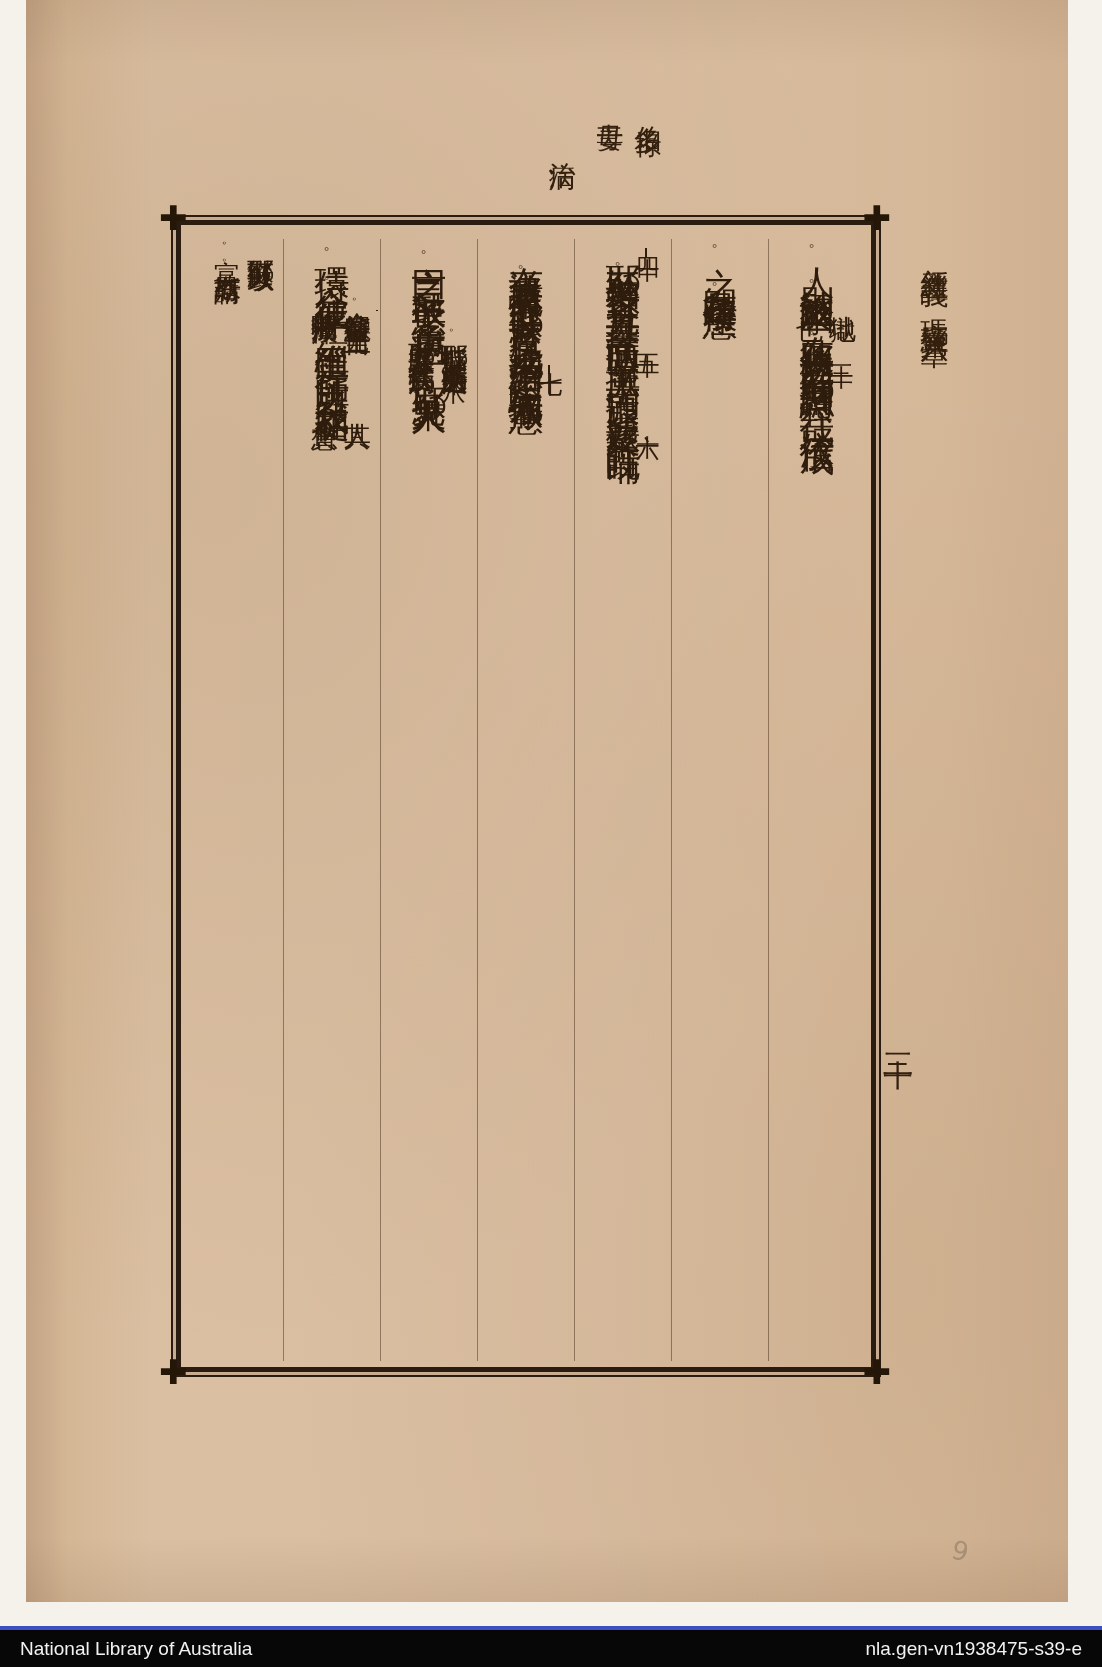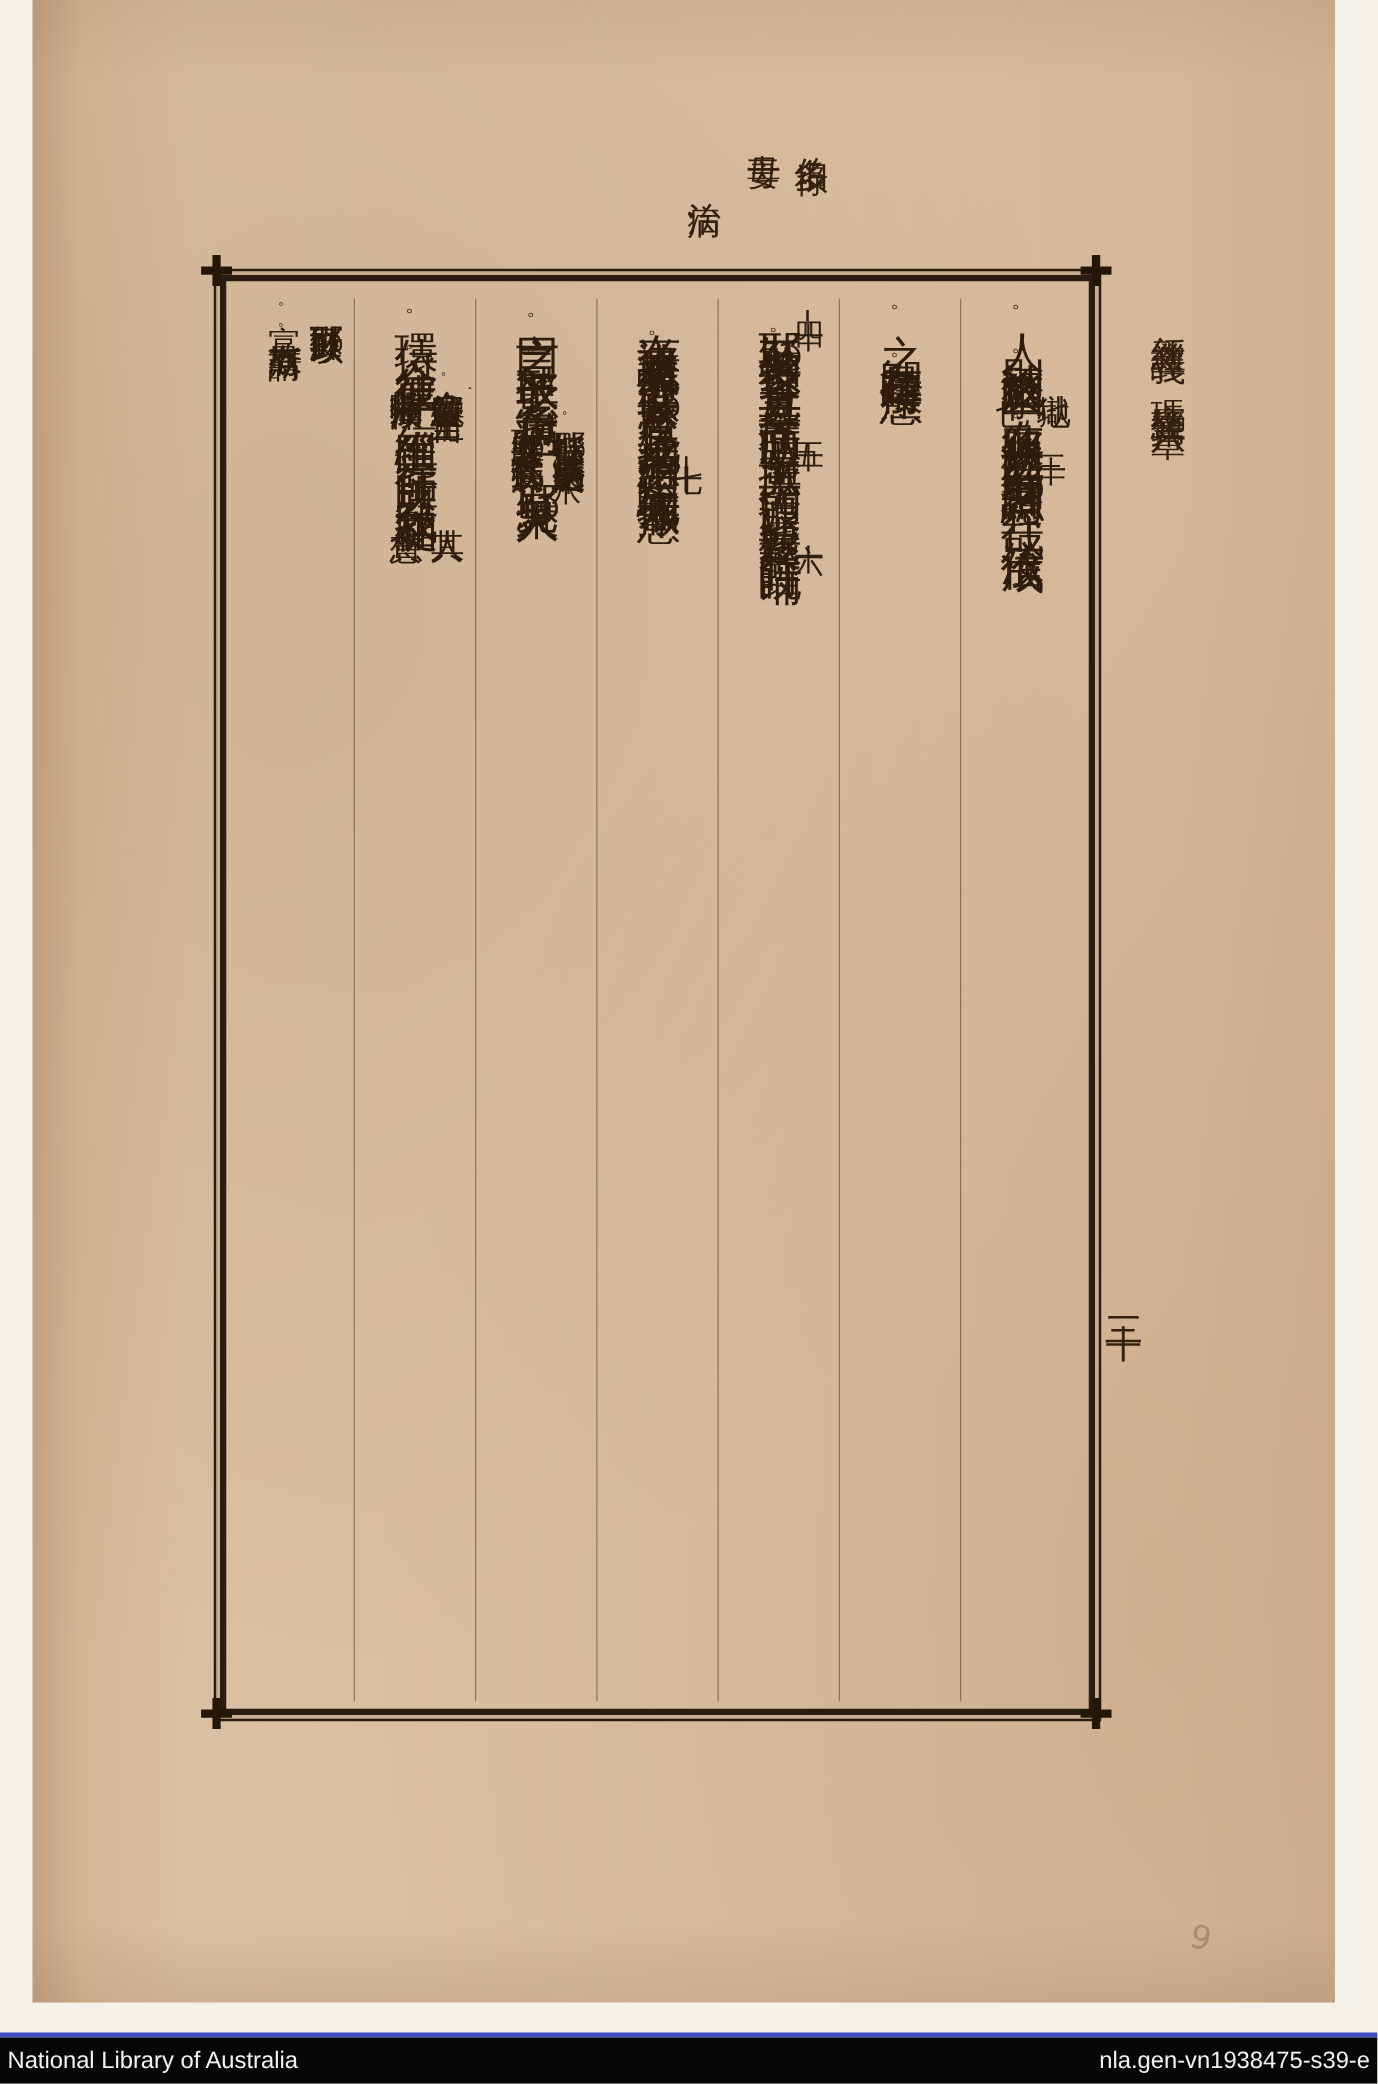--- a/index.html
+++ b/index.html
@@ -75,21 +75,21 @@
   .pencil{
     position:absolute;left:926px;top:1536px;font-size:26px;color:#7a6a55;opacity:.45;
     transform:rotate(14deg);font-family:"DejaVu Sans", sans-serif;
   }
   
   .barline{position:absolute;left:0;bottom:37px;width:1102px;height:4px;background:#3d50c3;}
   .bar{
     position:absolute;left:0;bottom:0;width:1102px;height:37px;background:#070707;
     color:#f2f2f2;font-family:"Liberation Sans", sans-serif;font-size:19px;
     display:flex;align-items:center;justify-content:space-between;
-    padding:0 6px;box-sizing:border-box;
+    padding:0 20px;box-sizing:border-box;
   }
 </style>
 </head>
 <body>
 
 <div class="paper">
 
   <div class="v hnote hn1">伯多祿</div>
   <div class="v hnote hn2">妻母</div>
   <div class="v hnote hn3">治病</div>

